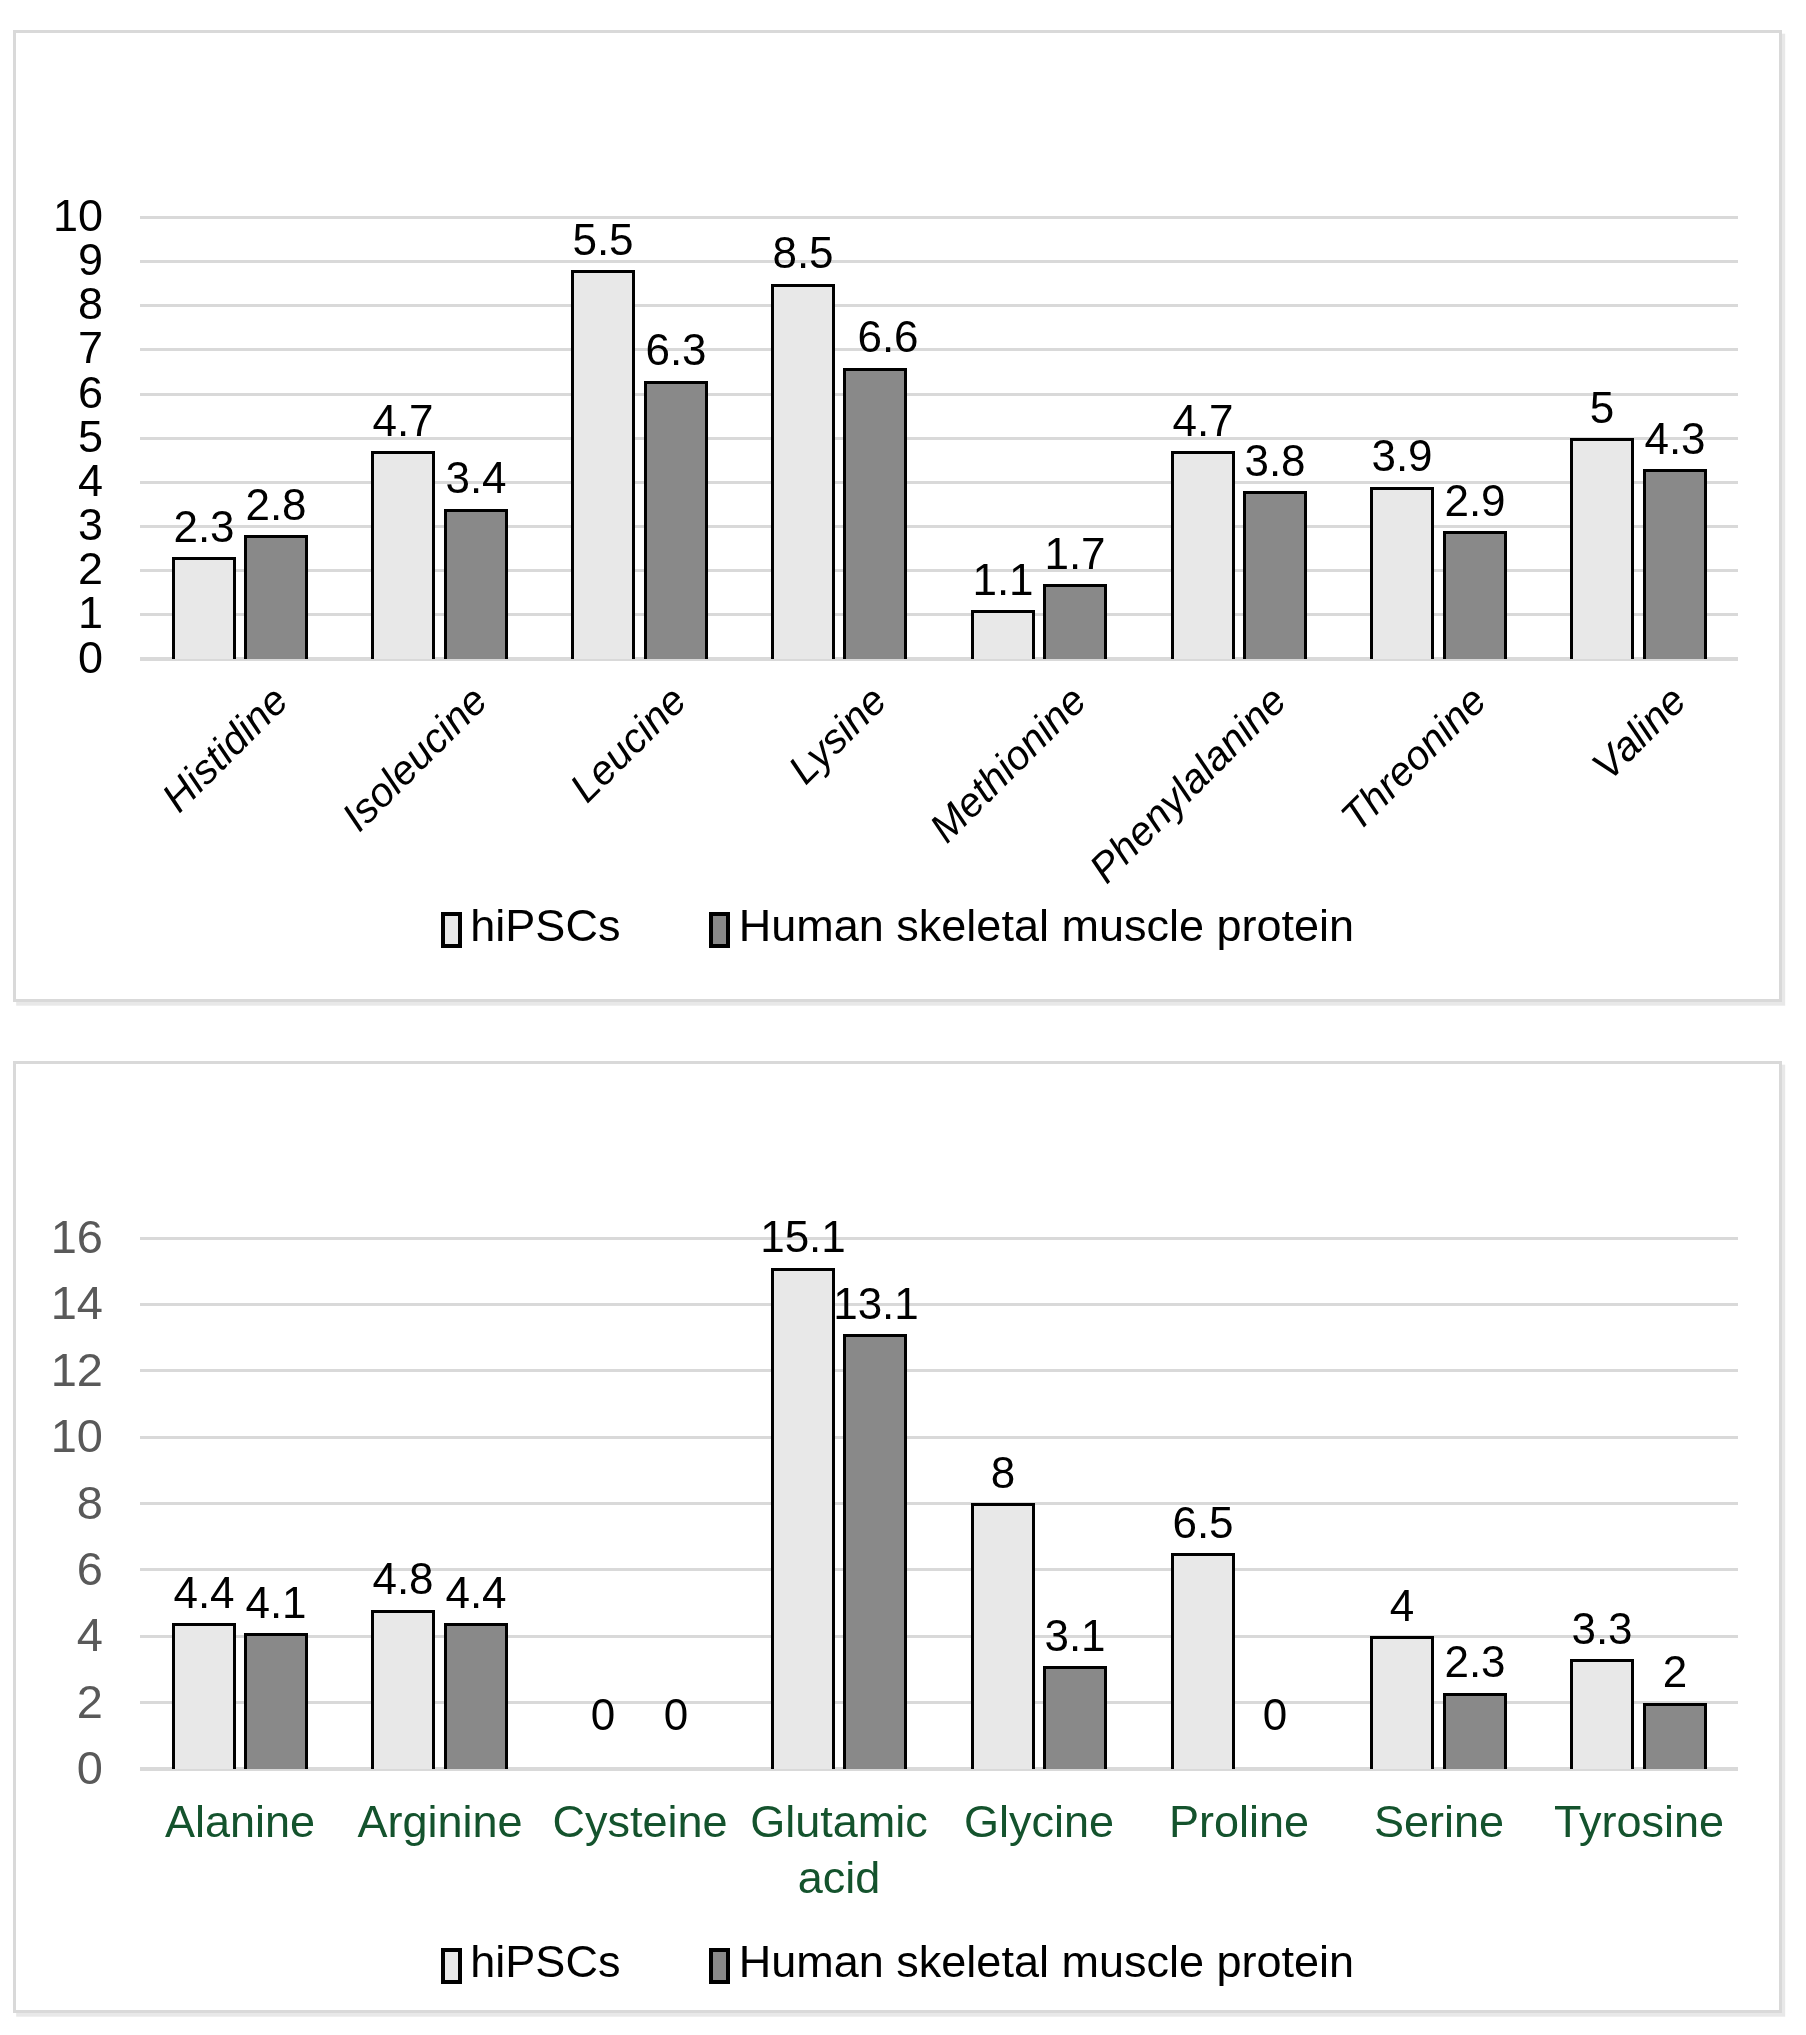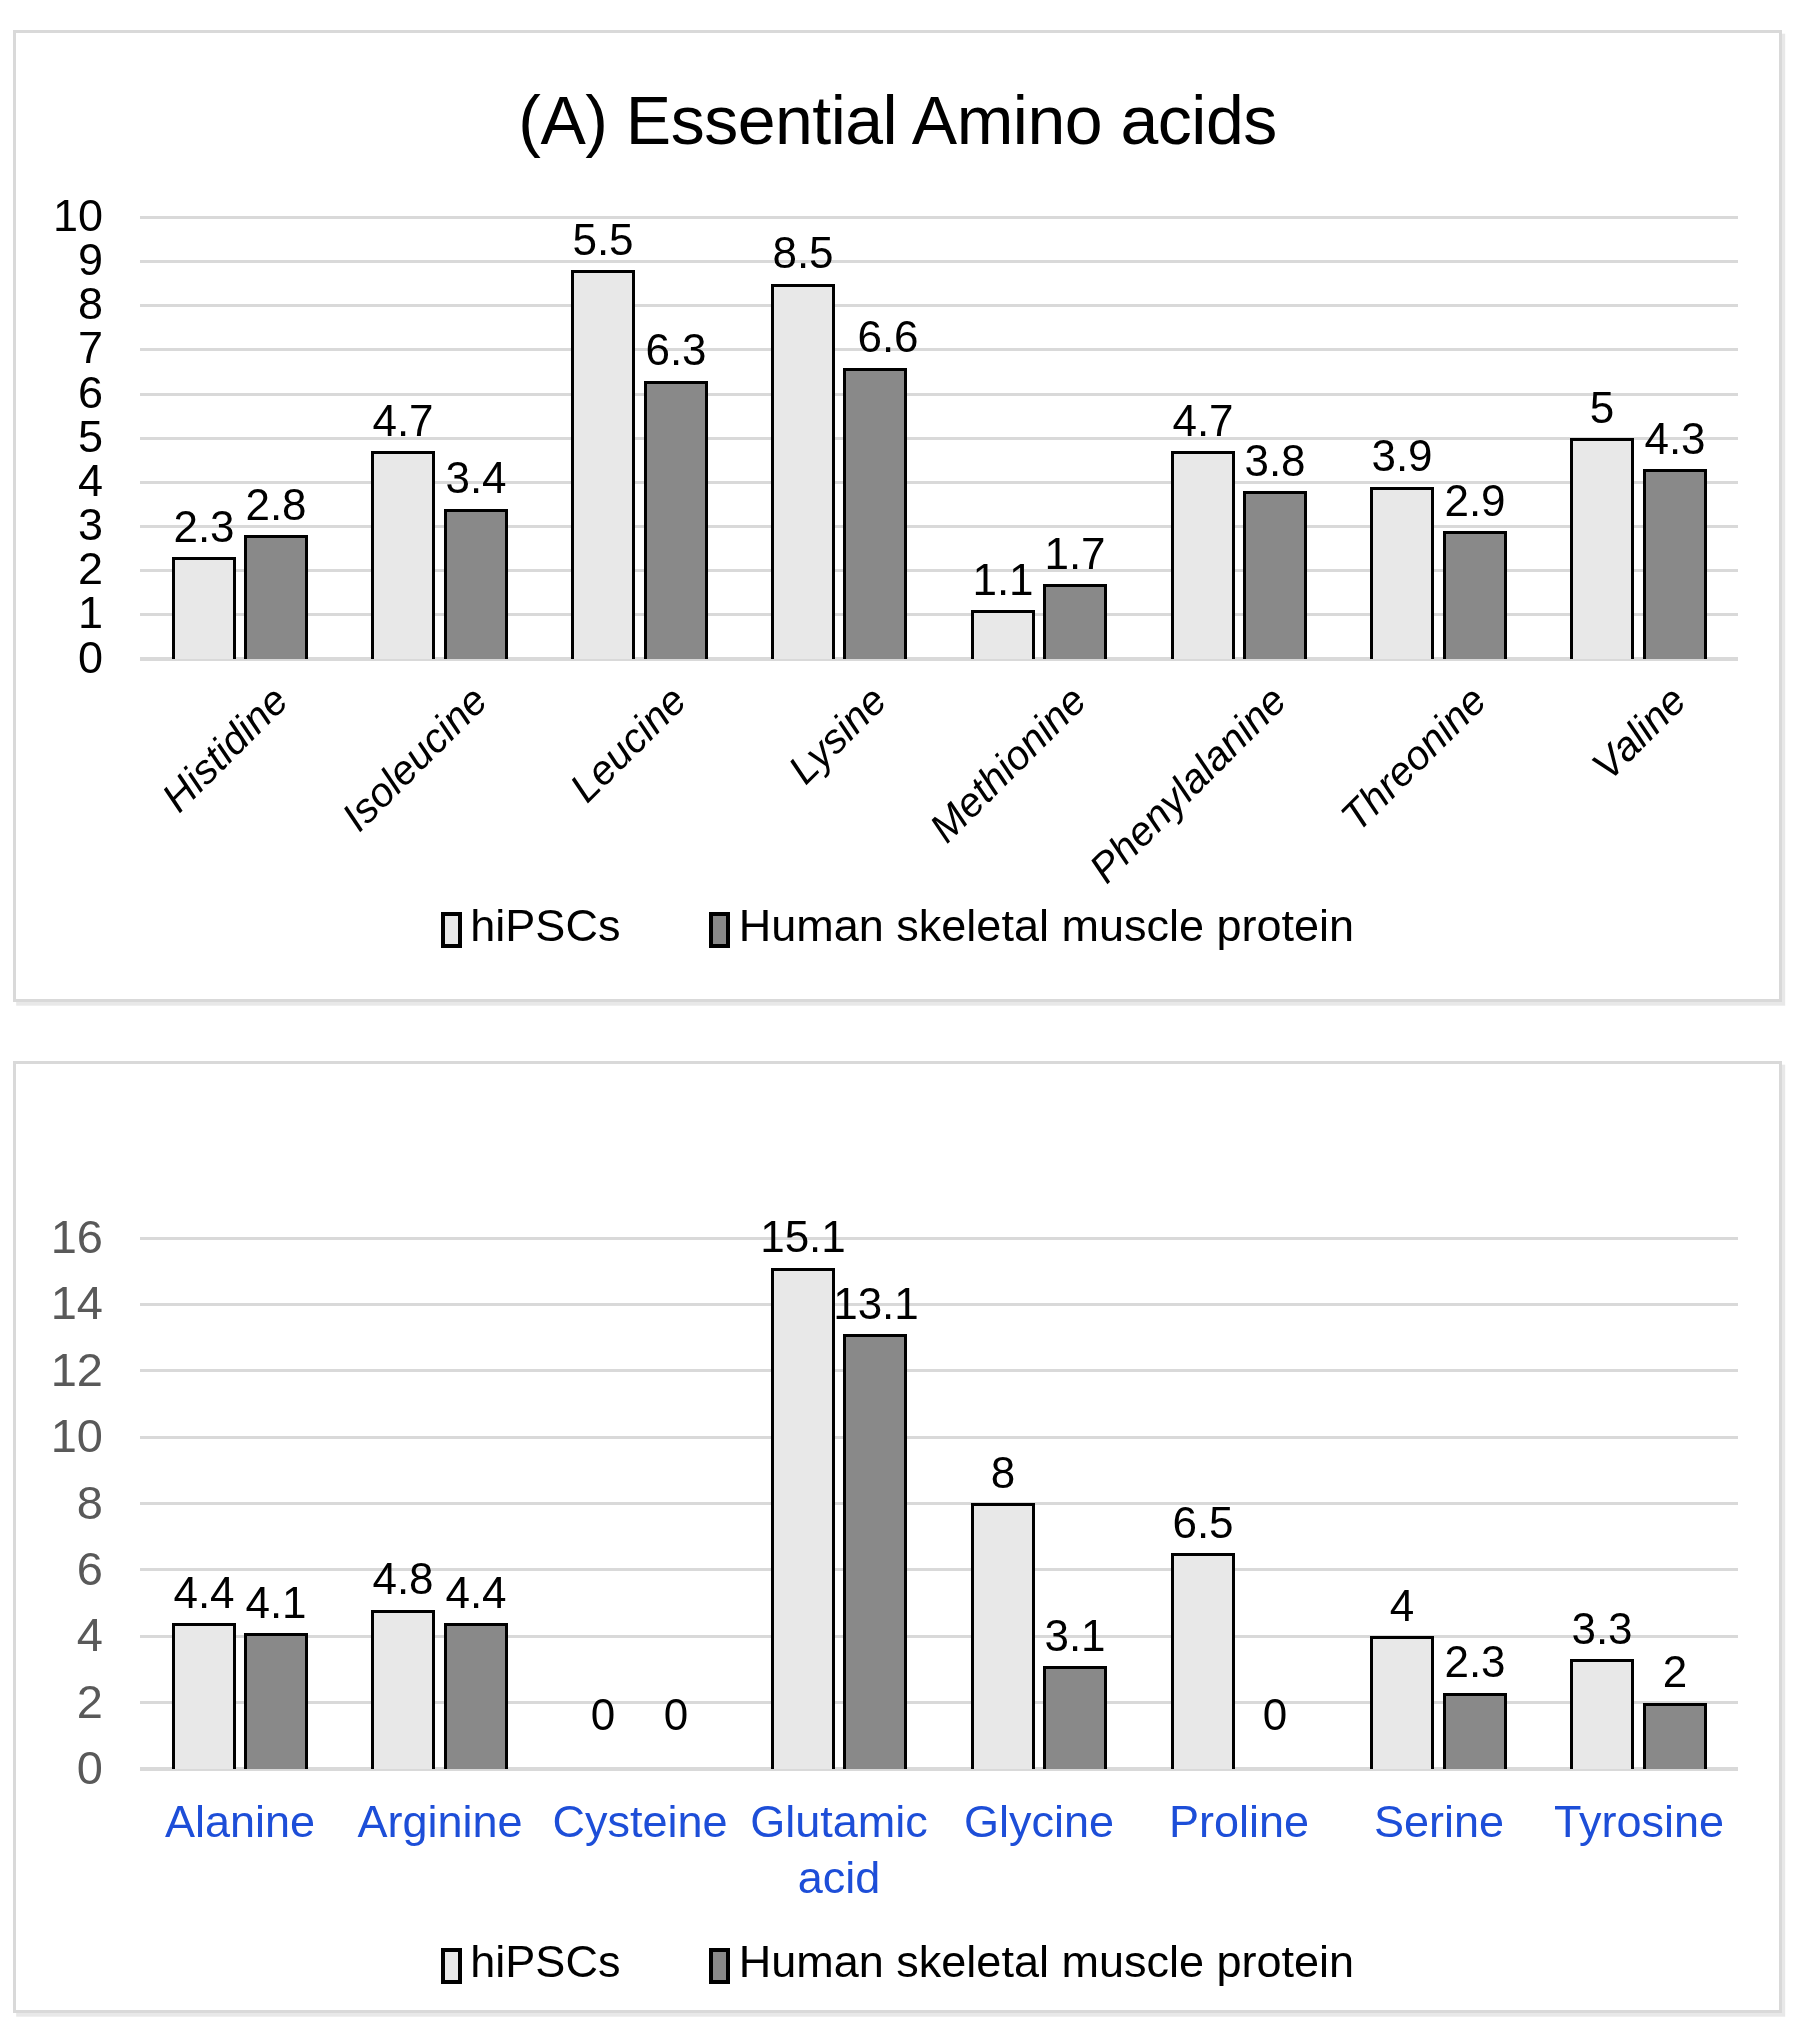--- a/index.html
+++ b/index.html
@@ -58,21 +58,21 @@
     white-space:nowrap;
     font-size:41px;color:#000;
     font-style:italic;
     transform-origin:100% 0;
     transform:rotate(-45deg);
     line-height:1;
   }
   .xlab-h{
     position:absolute;
     text-align:center;
-    font-size:45px;color:#1d4ed8;
+    font-size:45px;color:#14532d;
     line-height:1.25;
   }
   .legend{
     position:absolute;left:0;width:100%;
     display:flex;justify-content:center;align-items:center;
     gap:89px;
   }
   .legend-a{top:870px;}
   .legend-b{top:875px;}
   .legend-item{display:flex;align-items:flex-end;gap:8.4px;}
@@ -83,21 +83,20 @@
     box-sizing:border-box;
   }
   .legend-label{font-size:45px;color:#000;line-height:1;}
 </style>
 </head>
 <body>
 
 <div class="figure">
 
   <section class="panel panel-a">
-    <h2 class="chart-title">(A) Essential Amino acids</h2>
     <div class="plot plot-a" id="plot-0">
         <div class="gridline" style="bottom: -1.6px;"></div>
         <div class="ytick ytick-a" style="top: 442px;">0</div>
         <div class="gridline" style="bottom: 43px;"></div>
         <div class="ytick ytick-a" style="top: 397px;">1</div>
         <div class="gridline" style="bottom: 87px;"></div>
         <div class="ytick ytick-a" style="top: 353px;">2</div>
         <div class="gridline" style="bottom: 131px;"></div>
         <div class="ytick ytick-a" style="top: 309px;">3</div>
         <div class="gridline" style="bottom: 175px;"></div>

